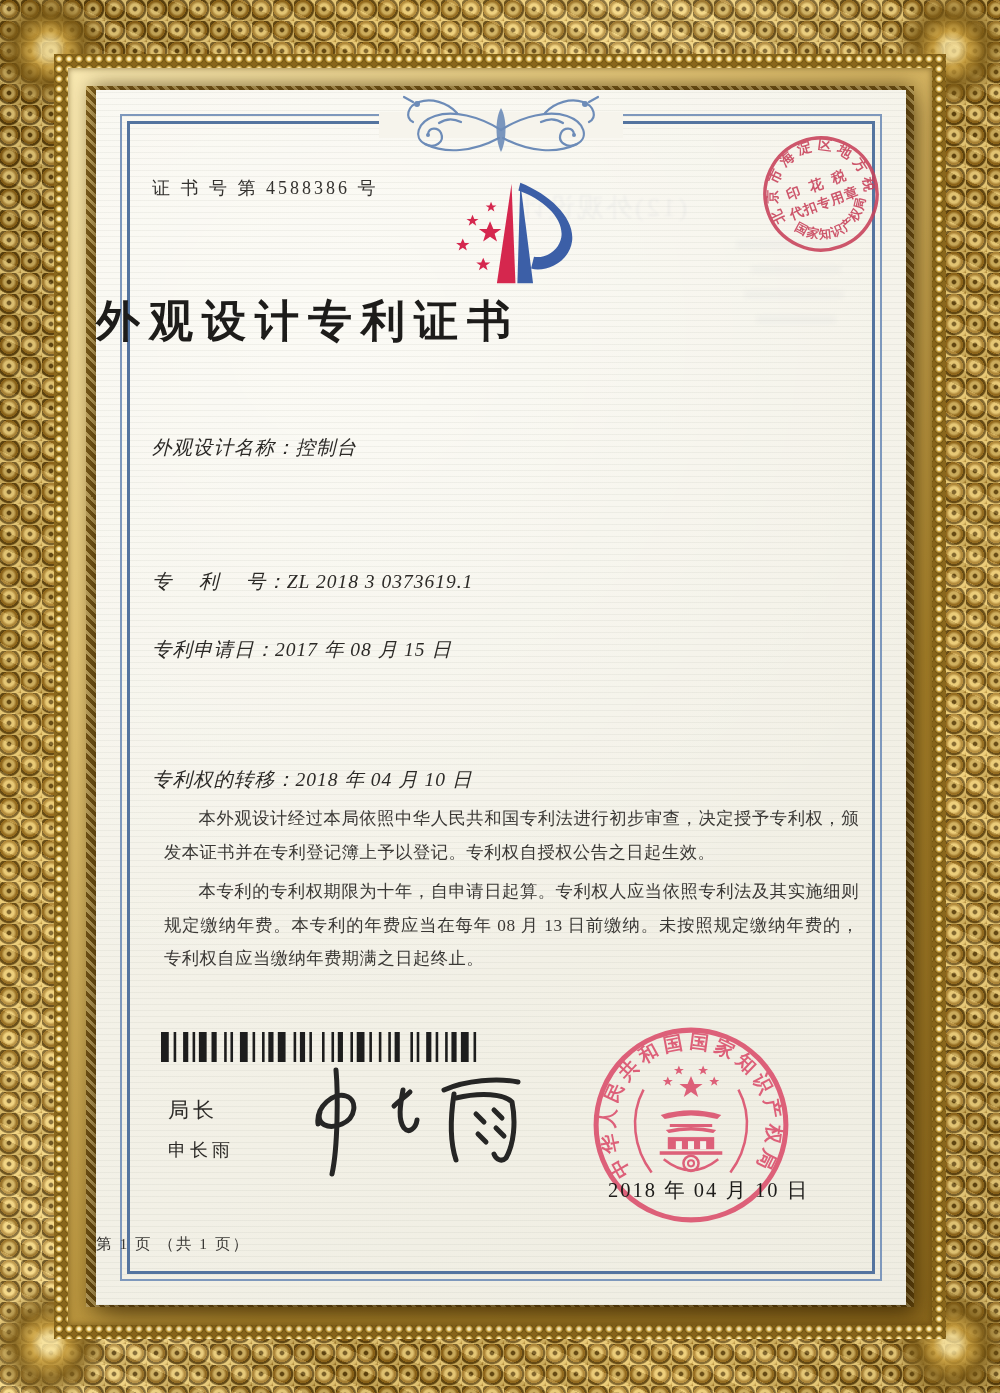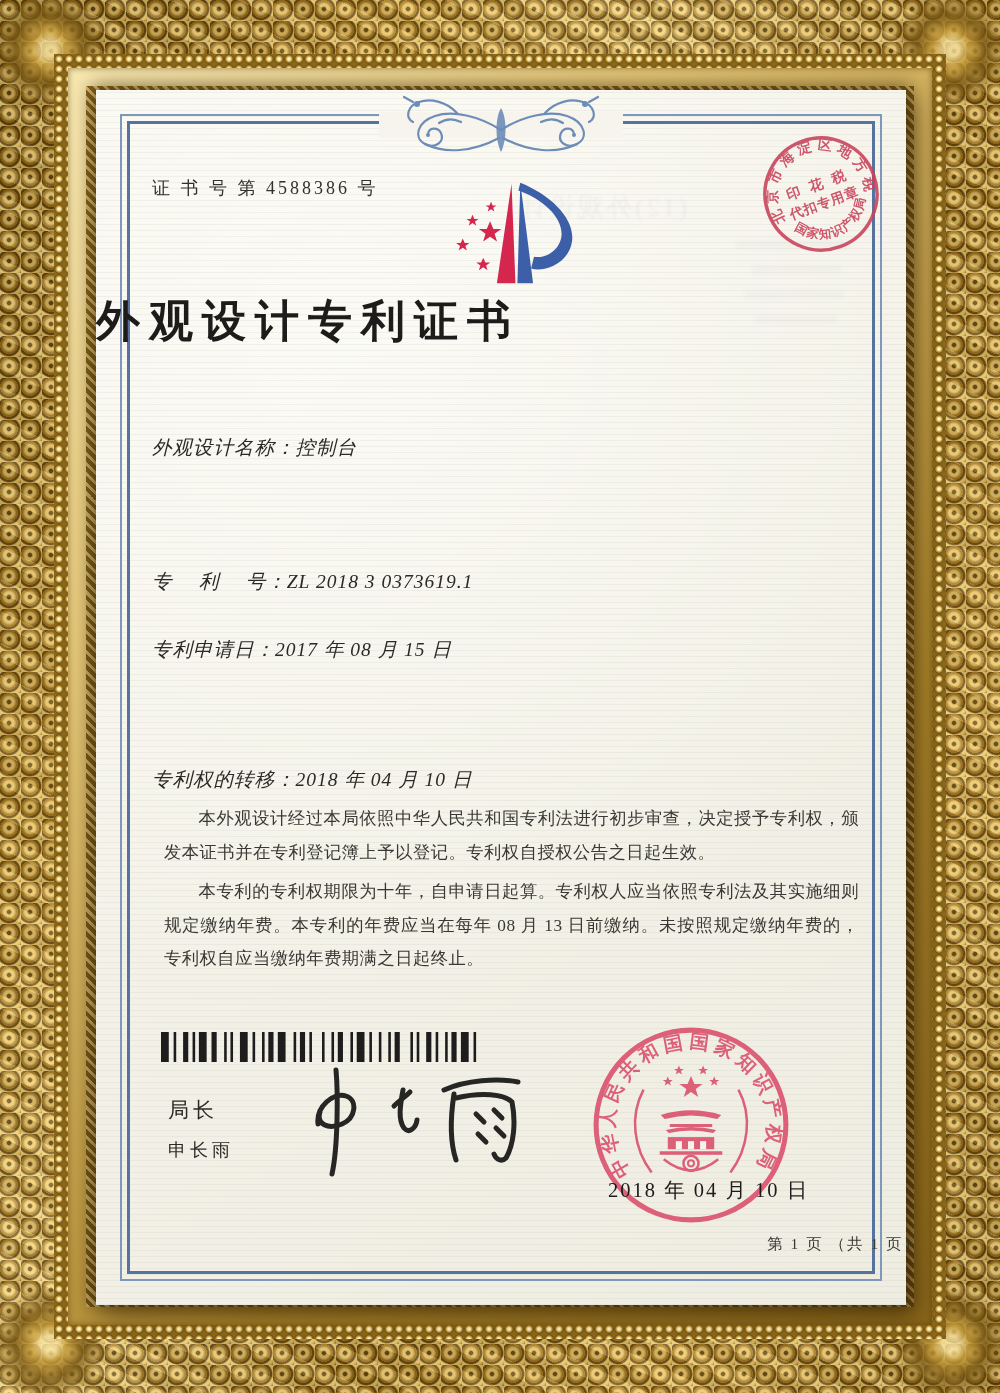--- a/index.html
+++ b/index.html
@@ -74,21 +74,21 @@
   .paras p{
     margin:6px;text-indent:2em;text-align:justify;
     font-size:17.3px;line-height:33.5px;color:#3a3835;letter-spacing:.5px;
   }
   .barcode{position:absolute;left:65px;top:942px;z-index:5;}
   .director-label{position:absolute;left:56px;top:1006px;font-size:21px;color:#2c2a27;letter-spacing:4px;z-index:5;margin-left:16px;}
   .director-name{position:absolute;left:72px;top:1048px;font-size:18px;color:#2c2a27;letter-spacing:4px;z-index:5;}
   .signature{position:absolute;left:180px;top:972px;z-index:6;}
   .seal{position:absolute;left:489px;top:929px;z-index:6;opacity:.92;}
   .issue-date{position:absolute;left:512px;top:1086px;font-size:20.5px;color:#1d1c1a;letter-spacing:2px;z-index:7;white-space:nowrap;}
-  .footer{position:absolute;left:15px;top:1144px;width:100%;text-align:right;font-size:15.5px;color:#3a3835;letter-spacing:2px;z-index:5;}
+  .footer{position:absolute;left:0;top:1144px;width:100%;text-align:left;font-size:15.5px;color:#3a3835;letter-spacing:2px;z-index:5;}
   .tax-stamp{position:absolute;left:655px;top:34px;transform:rotate(-20deg);z-index:6;opacity:.88;}
 </style>
 </head>
 <body>
 
 <div class="band band1">
   <div class="corner tl"></div>
   <div class="corner tr"></div>
   <div class="corner bl"></div>
   <div class="corner br"></div>

